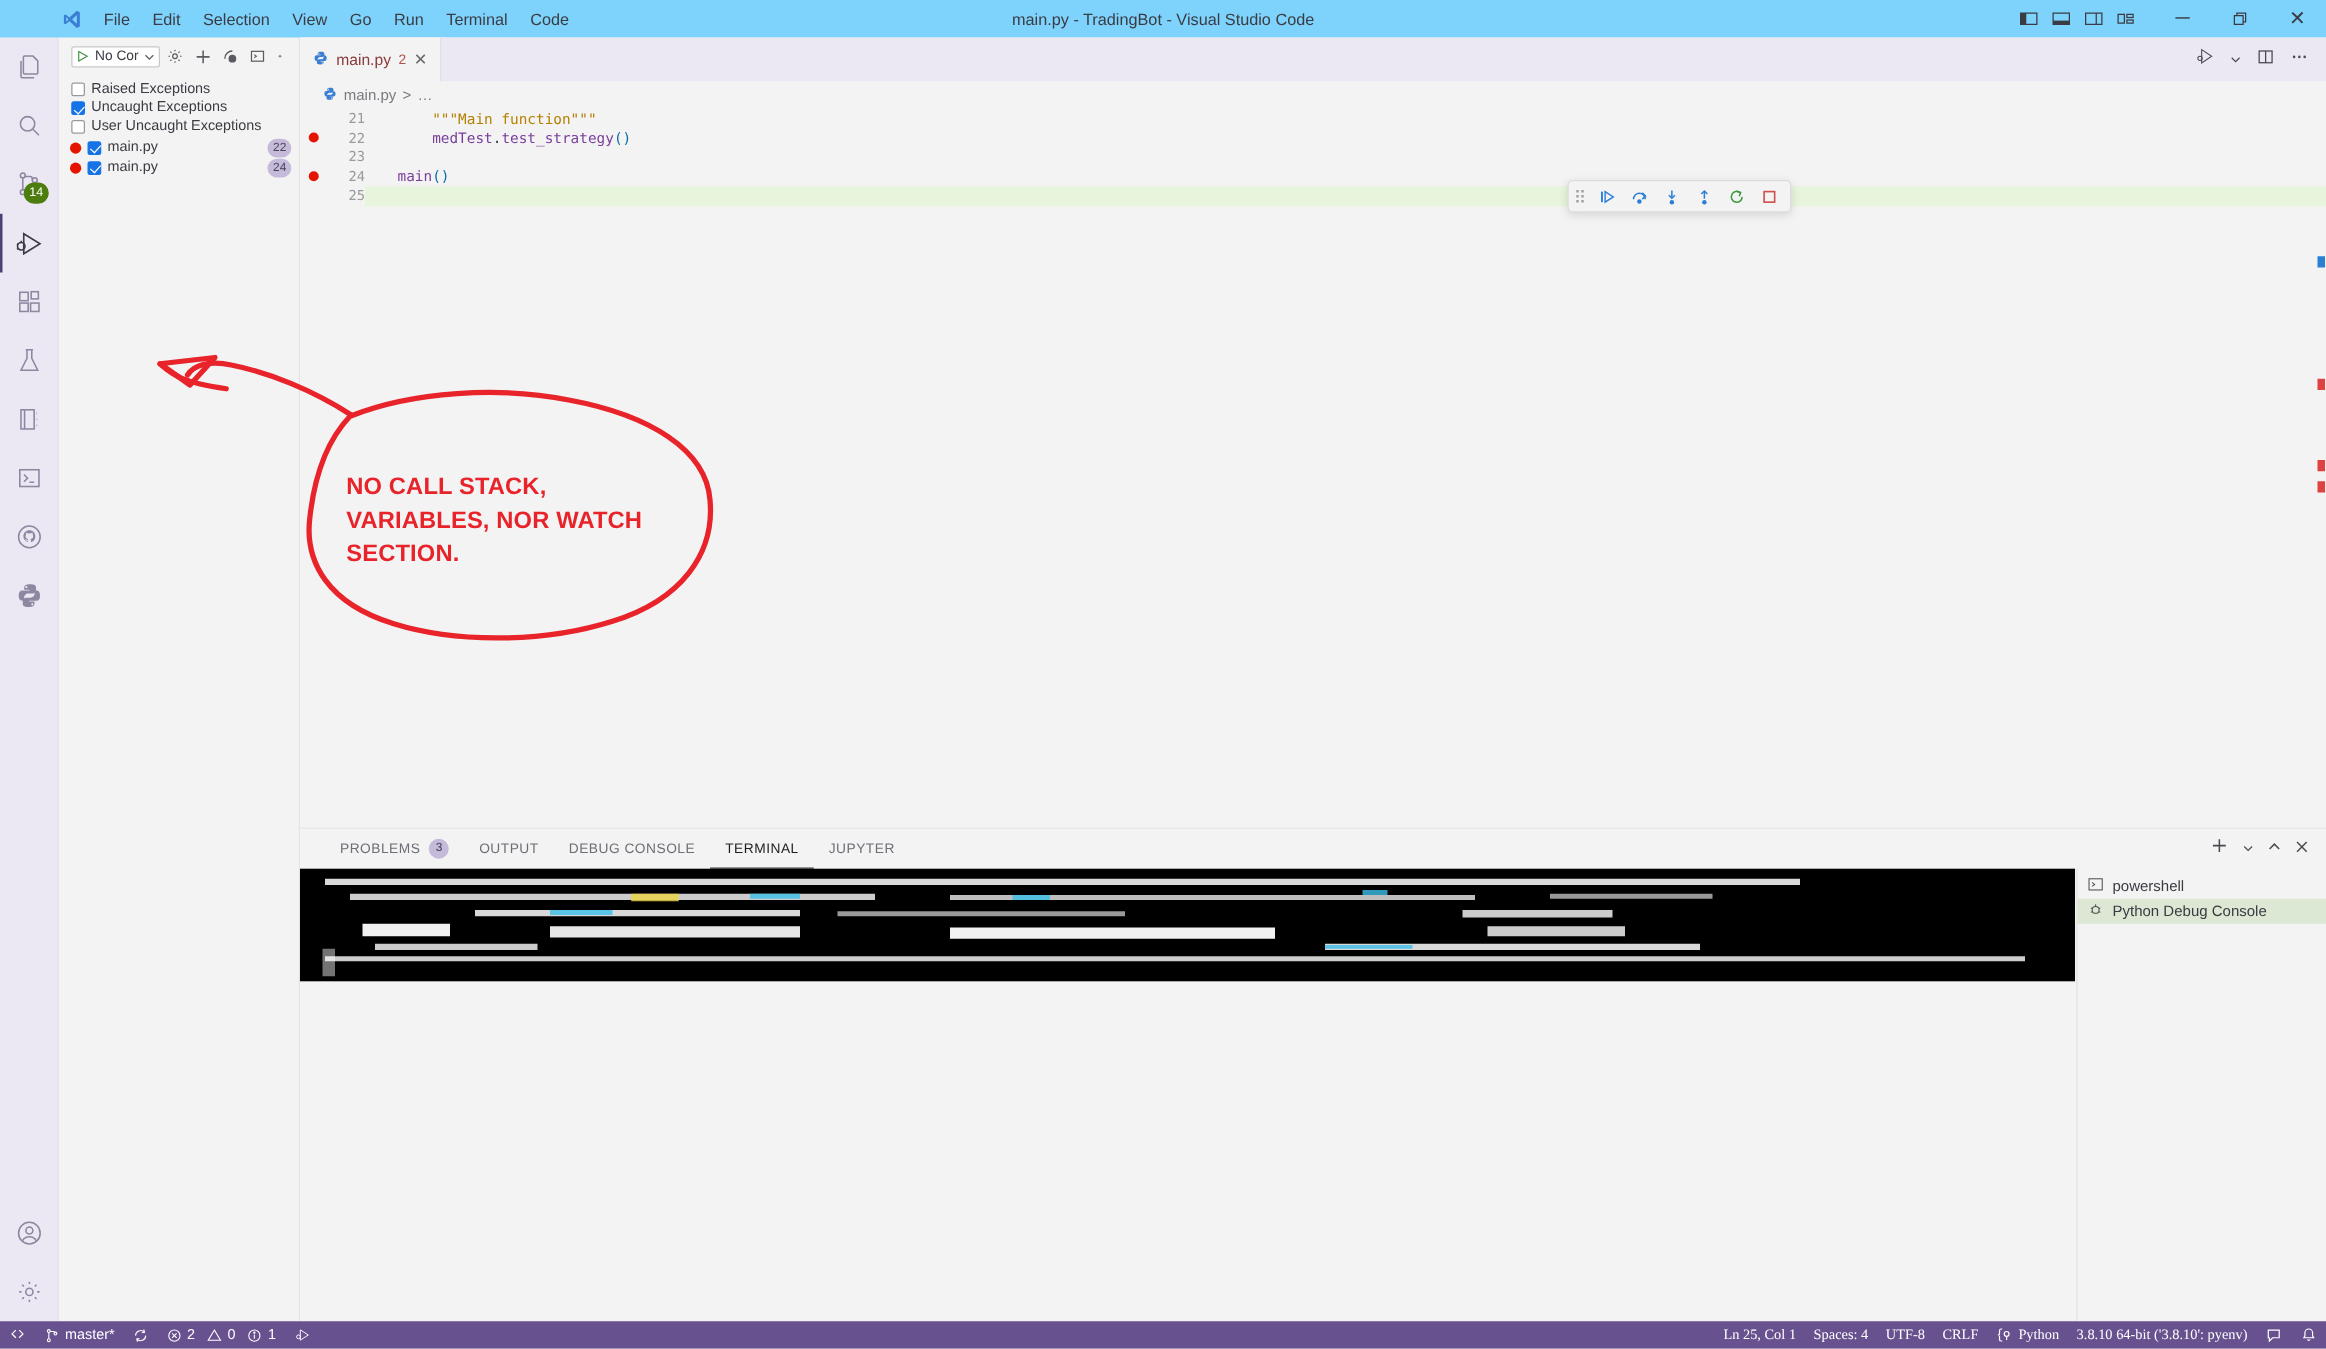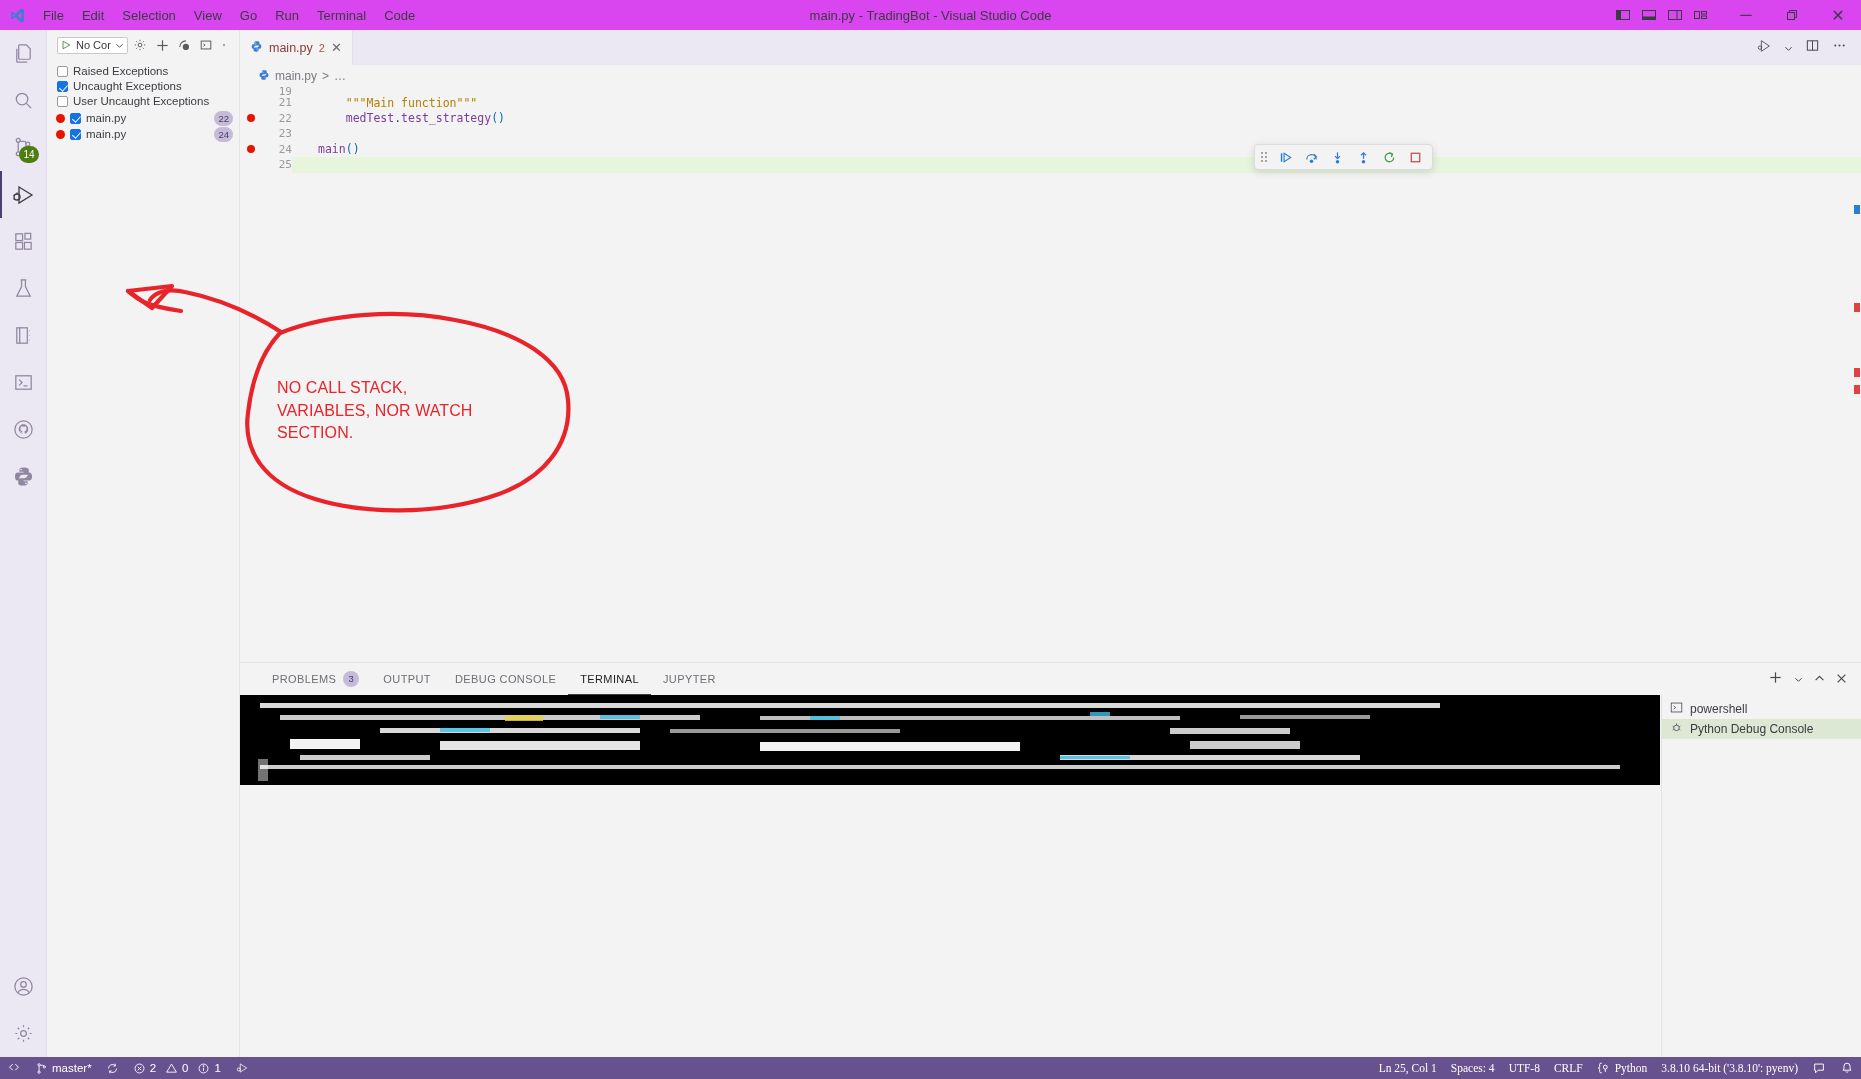--- a/index.html
+++ b/index.html
@@ -6,22 +6,22 @@
   html, body {
     width: 1861px; height: 1079px;
     font-family: "Liberation Sans", sans-serif;
     background: #f3f3f3;
     overflow: hidden;
   }
   #app { position: relative; width: 1861px; height: 1079px; display: flex; flex-direction: column; }
 
   
   .titlebar {
-    height: 30px; background: #d946ef; display: flex; align-items: center;
-    flex: 0 0 30px; position: relative; user-select: none;
+    height: 30px; background: #7dd3fc; display: flex; align-items: center;
+    flex: 0 0 30px; position: relative; user-select: none; padding-left: 40px;
   }
   .vscode-logo { width: 34px; display: flex; align-items: center; justify-content: center; }
   .menu { display: flex; align-items: center; gap: 0; }
   .menu-item {
     font-size: 13px; color: #3b3b43; padding: 4px 9px; line-height: 1;
     white-space: nowrap;
   }
   .title-center {
     position: absolute; left: 0; right: 0; text-align: center;
     font-size: 13px; color: #3b3b43; pointer-events: none;
@@ -184,21 +184,21 @@
     height: 22px; flex: 0 0 22px; background: #68518f; display: flex; align-items: center;
     color: #fff; font-size: 11.5px;
   }
   .sb-item { display: flex; align-items: center; gap: 4px; padding: 0 7px; height: 15px; white-space: nowrap; }
   .sb-right { margin-left: auto; display: flex; align-items: center; font-family: Liberation Serif, serif; }
 
   
   .annot { position: absolute; left: 0; top: 0; width: 1861px; height: 1079px; pointer-events: none; }
   .annot-text {
     position: absolute; left: 277px; top: 377px; width: 270px;
-    color: #e8232a; font-size: 16px; font-weight: normal; line-height: 1.42;
+    color: #e8232a; font-size: 19px; font-weight: bold; line-height: 1.42;
     letter-spacing: .1px;
   }
 </style>
 </head>
 <body>
 
 <div id="app">
 
   <div class="titlebar">
     <div class="vscode-logo">
@@ -468,25 +468,20 @@
             </svg>
         </span>
         <span>main.py</span>
         <span>&gt;</span>
         <span>…</span>
       </div>
 
       <div class="editor-area">
         <div class="code-wrap">
 
-          <div class="code-line" style="height:8px;overflow:hidden">
-            <span class="gutter-bp"></span>
-            <span class="lnum">19</span>
-            <span class="codetext t-plain"></span>
-          </div>
 
 
           <div class="code-line" style="height:15.5px">
             <span class="gutter-bp"></span>
             <span class="lnum">21</span>
             <span class="codetext">    <span class="t-str">"""Main function"""</span></span>
           </div>
 
           <div class="code-line" style="height:15.5px">
             <span class="gutter-bp">

